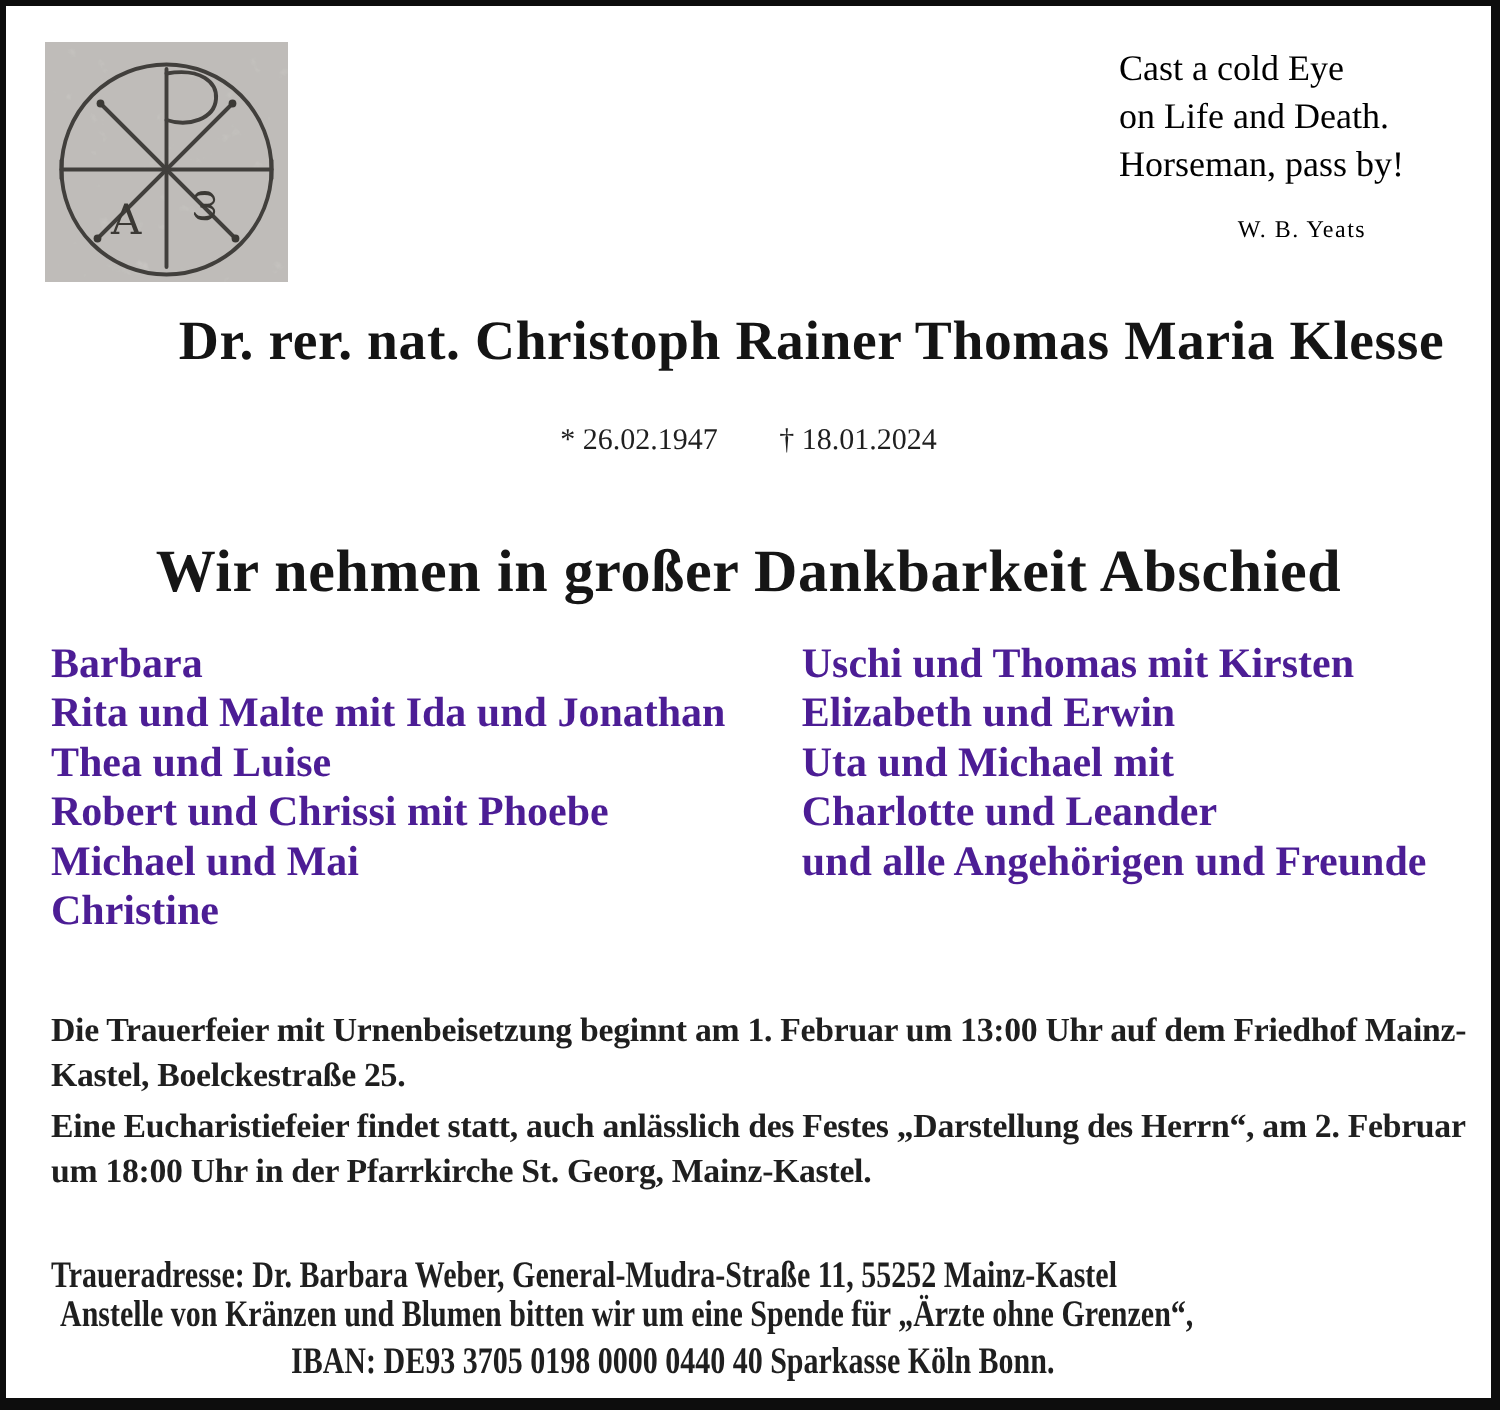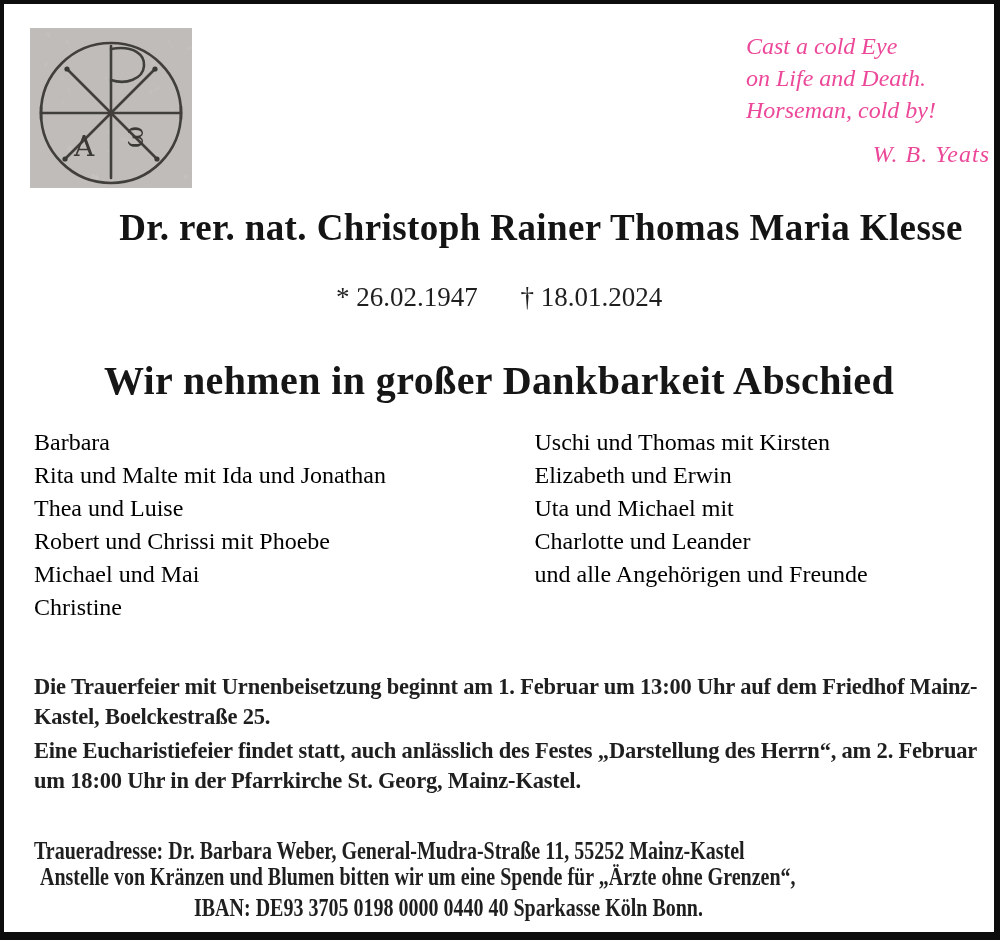--- a/index.html
+++ b/index.html
@@ -19,50 +19,49 @@
   
   .chirho {
     position: absolute;
     left: 26px; top: 24px;
     width: 162px; height: 160px;
   }
   .quote-block {
     position: absolute;
     left: 742px; top: 26px;
     width: 246px;
-    font-style: italic;
     font-size: 24px;
     line-height: 32px;
-    color: #ec4899;
+    color: #000000;
   }
   .quote-attribution {
     margin-top: 12px;
-    text-align: right;
-    font-size: 24px;
+    text-align: center;
+    font-size: 16px;
     padding-right: 2px;
     letter-spacing: 1px;
   }
   
   .deceased-name {
     position: absolute;
     left: 0; top: 202px;
     width: 100%;
     text-align: center;
     font-size: 37px;
     font-weight: bold;
     letter-spacing: 0.4px;
     color: #141414;
     margin-left: 42px;
   }
   .dates-row {
     position: absolute;
     left: 0; top: 278px;
     width: 100%;
     text-align: center;
-    font-size: 27px;
+    font-size: 20px;
     color: #1f1f1f;
   }
   .dates-row .date { margin: 0 18px; }
   
   .headline {
     position: absolute;
     left: 0; top: 353px;
     width: 100%;
     text-align: center;
     font-size: 40px;
@@ -73,25 +72,25 @@
   
   .mourners {
     position: absolute;
     left: 30px; top: 422px;
     width: 940px;
     display: flex;
   }
   .mourner-col { width: 485px; }
   .mourner-col.right { width: 455px; margin-left: 32px; }
   .mourner-name {
-    font-size: 24px;
-    font-weight: normal;
+    font-size: 28px;
+    font-weight: bold;
     line-height: 33px;
     white-space: nowrap;
-    color: #000000;
+    color: #4c1d95;
   }
   
   .notice {
     position: absolute;
     left: 30px;
     width: 956px;
     font-size: 22.5px;
     line-height: 30px;
     letter-spacing: -0.2px;
     color: #1f1f1f;
@@ -146,21 +145,21 @@
       <circle cx="125" cy="41" r="2.6"></circle>
       <circle cx="35" cy="131" r="2.6"></circle>
       <text x="44" y="128" font-size="28">A</text>
       <text transform="translate(113,109) rotate(-90)" font-size="27" text-anchor="middle">ω</text>
     </g>
   </svg>
 
   <div class="quote-block">
     <div class="quote-line">Cast a cold Eye</div>
     <div class="quote-line">on Life and Death.</div>
-    <div class="quote-line">Horseman, cold by!</div>
+    <div class="quote-line">Horseman, pass by!</div>
     <div class="quote-attribution">W. B. Yeats</div>
   </div>
 
   <div class="deceased-name">Dr. rer. nat. Christoph Rainer Thomas Maria Klesse</div>
 
   <div class="dates-row">
     <span class="date">* 26.02.1947</span>
     <span class="date">† 18.01.2024</span>
   </div>
 

